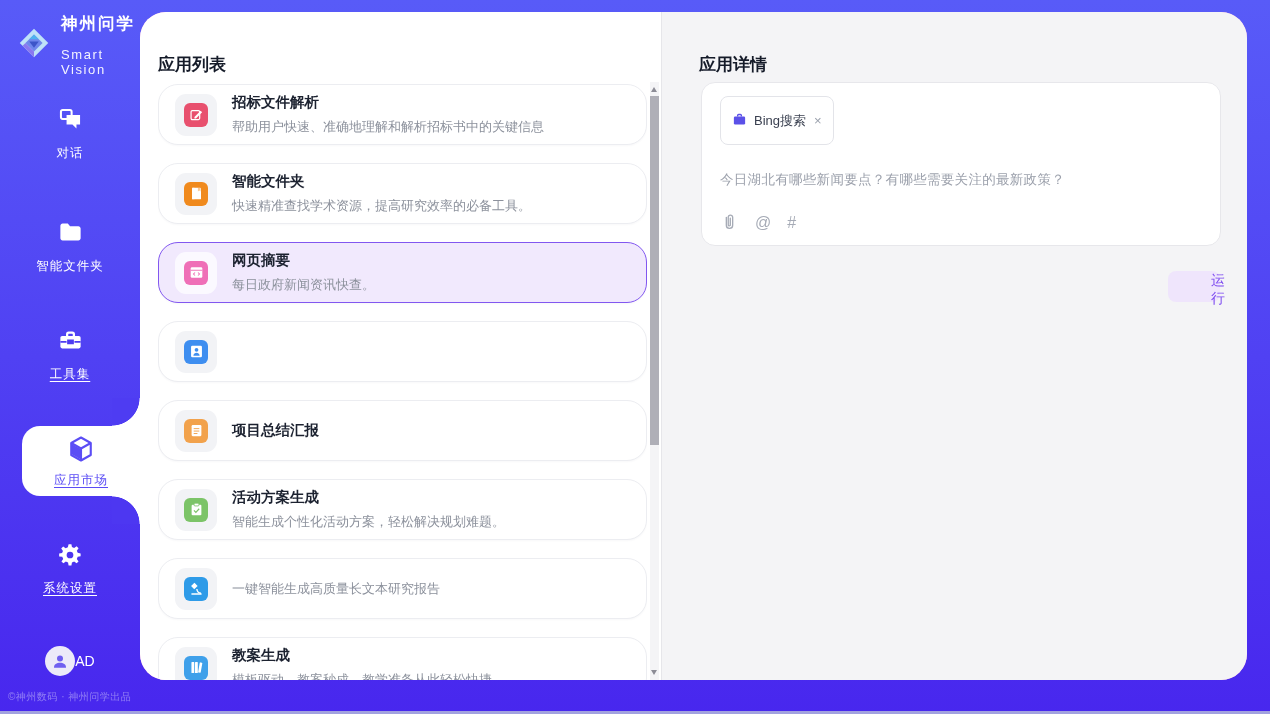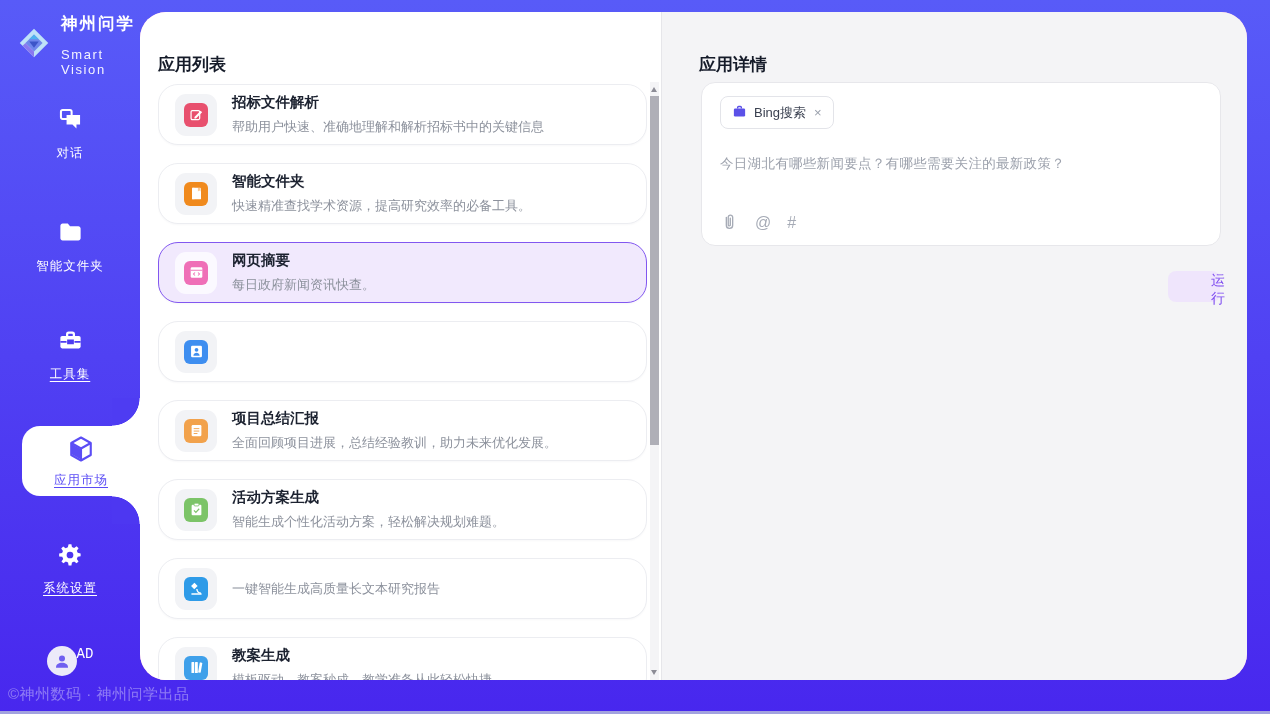--- a/index.html
+++ b/index.html
@@ -22,24 +22,24 @@
   .nav-item:nth-child(3){top:327px;}
   .nav-item:nth-child(5){top:542px;}
   .nav-label{font-size:12.5px;letter-spacing:1px;}
   .nav-label.underlined{text-decoration:underline;text-underline-offset:3px;}
   .nav-item.active{top:426px;height:70px;left:22px;width:118px;background:#fff;border-radius:18px 0 0 18px;justify-content:center;gap:4px;}
   .nav-item.active .nav-label{color:#5B4DF5;}
   .nav-item.active::before{content:'';position:absolute;right:0;top:-28px;width:28px;height:28px;
     background:radial-gradient(circle at 0 0,#4E3CF2 27.2px,#ffffff 27.9px);}
   .nav-item.active::after{content:'';position:absolute;right:0;bottom:-28px;width:28px;height:28px;
     background:radial-gradient(circle at 0 100%,#4D37F1 27.2px,#ffffff 27.9px);}
-  .user-row{position:absolute;bottom:38px;left:0;width:140px;display:flex;align-items:flex-start;justify-content:center;gap:0;cursor:pointer;font-family:Liberation Mono, monospace;}
+  .user-row{position:absolute;bottom:38px;left:0;width:140px;display:flex;align-items:center;justify-content:center;gap:0;cursor:pointer;}
   .avatar{width:30px;height:30px;border-radius:50%;background:#ECEAF9;display:flex;align-items:center;justify-content:center;}
   .user-initials{color:#fff;font-size:14px;}
-  .copyright{position:absolute;left:8px;bottom:10px;color:rgba(255,255,255,.38);font-size:15px;letter-spacing:.5px;white-space:nowrap;}
+  .copyright{position:absolute;left:8px;bottom:10px;color:rgba(255,255,255,.38);font-size:10px;letter-spacing:.5px;white-space:nowrap;}
   
   .content{position:absolute;left:140px;top:12px;width:1107px;height:668px;background:#f9a8d4;border-radius:26px;overflow:hidden;display:flex;}
   .pane-title{position:absolute;top:27px;font-size:17px;font-weight:700;color:#151B29;}
   
   .list-pane{width:522px;position:relative;background:#fff;border-right:1px solid #E6E6EA;box-sizing:border-box;flex:0 0 522px;}
   .list-pane .pane-title{left:18px;}
   .app-list{position:absolute;top:72px;left:18px;width:489px;height:596px;overflow:hidden;display:flex;flex-direction:column;gap:18px;}
   .app-item{flex:0 0 61px;height:61px;border:1px solid #ECEDF1;border-radius:20px;display:flex;align-items:center;padding:16px 16px;background:#fff;box-shadow:0 1px 2px rgba(25,25,50,.03);cursor:pointer;box-sizing:border-box;}
   .app-item.selected{background:#F1E9FD;border:1.5px solid #8257F0;}
   .app-icon{width:42px;height:42px;border-radius:11px;background:#F2F3F6;display:flex;align-items:center;justify-content:center;flex:0 0 42px;}
@@ -51,21 +51,21 @@
   
   .scrollbar{position:absolute;top:70px;left:510px;width:9px;height:598px;background:#F4F4F6;}
   .sb-arrow{position:absolute;left:1px;width:0;height:0;border-left:3.5px solid transparent;border-right:3.5px solid transparent;cursor:pointer;}
   .sb-up{top:5px;border-bottom:5px solid #8C8C96;}
   .sb-down{bottom:5px;border-top:5px solid #8C8C96;}
   .sb-thumb{position:absolute;top:14px;left:0;width:9px;height:349px;background:#AFAFB7;cursor:grab;}
   
   .detail-pane{flex:1;background:#F4F4F6;position:relative;}
   .detail-pane .pane-title{left:37px;}
   .card{position:absolute;top:70px;left:39px;width:520px;height:164px;background:#fff;border:1px solid #E7E7EB;border-radius:14px;box-sizing:border-box;padding:13px 18px;cursor:text;}
-  .chip{display:inline-flex;align-items:center;gap:7px;padding:0 11px;height:31px;border:1px solid #E3E4E9;border-radius:8px;font-size:13px;color:#3A4050;background:#fff;cursor:pointer;}
+  .chip{display:inline-flex;align-items:center;gap:7px;padding:8px 11px;height:31px;border:1px solid #E3E4E9;border-radius:8px;font-size:13px;color:#3A4050;background:#fff;cursor:pointer;}
   .chip-close{color:#9AA0AC;font-size:13px;margin-left:1px;}
   .prompt{margin-top:26px;font-size:13.5px;color:#9CA1AC;letter-spacing:.3px;}
   .attach{position:absolute;left:18px;bottom:13px;display:flex;align-items:center;gap:16px;color:#A6ABB6;}
   .attach .sym{font-size:16px;cursor:pointer;}
   .attach .clip{display:flex;cursor:pointer;}
   .run-btn{position:absolute;top:259px;left:506px;width:52px;height:31px;border:none;border-radius:8px;background:#EFE5FC;color:#7C49F0;font-size:14px;font-family:inherit;cursor:pointer;letter-spacing:1px;padding-left:43px;}
   .window-edge{position:absolute;left:0;right:0;bottom:0;height:3px;background:#A2A2DF;}
 </style>
 </head>
 <body>
@@ -209,21 +209,20 @@
                 <g stroke="#F2A24C" stroke-width="1">
                   <line x1="5" y1="6" x2="11" y2="6"></line>
                   <line x1="5" y1="8.6" x2="11" y2="8.6"></line>
                   <line x1="5" y1="11.2" x2="9" y2="11.2"></line>
                 </g>
               </svg>
             </span>
           </span>
     <span class="app-text">
       <span class="app-name">项目总结汇报</span>
-      <span class="app-desc">全面回顾项目进展，总结经验教训，助力未来优化发展。</span>
     </span>
   </div>
         <div class="app-item">
     <span class="app-icon">
             <span class="tile" style="background: rgb(124, 196, 104);">
               <svg width="15" height="15" viewBox="0 0 16 16">
                 <rect x="2.8" y="2.8" width="10.4" height="11.4" rx="1.2" fill="#fff"></rect>
                 <rect x="5.4" y="1.2" width="5.2" height="3" rx="1" fill="#fff" stroke="#7CC468" stroke-width="0.9"></rect>
                 <path d="M5.3 9l2 2 3.6-3.8" stroke="#7CC468" stroke-width="1.3" fill="none"></path>
               </svg>

